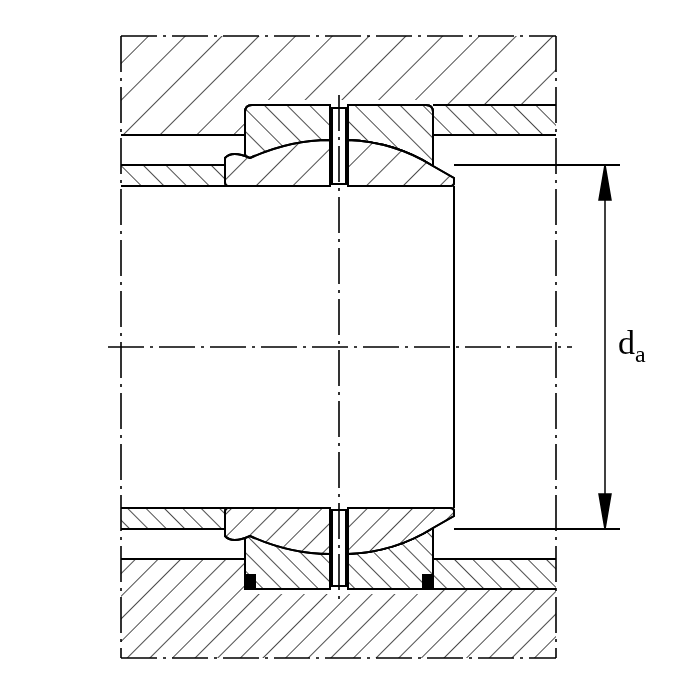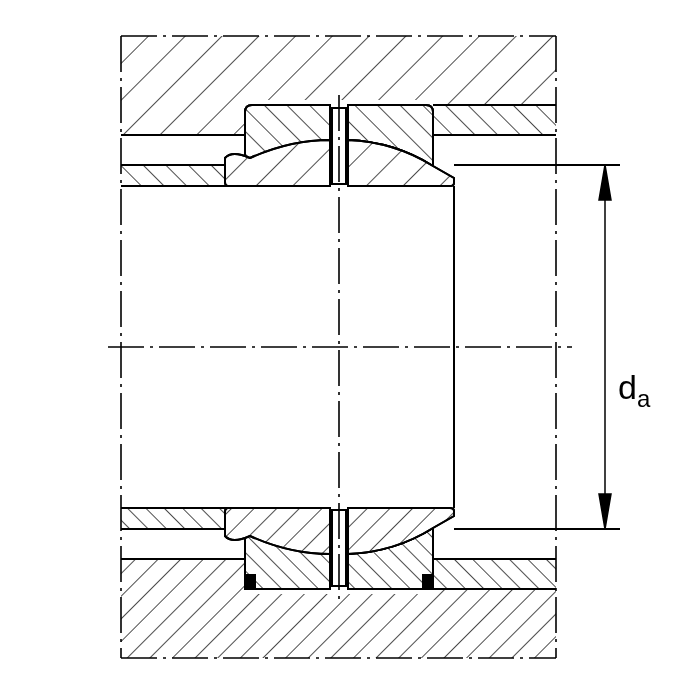--- a/index.html
+++ b/index.html
@@ -1,18 +1,18 @@
 <!DOCTYPE html>
 <html><head>
 <meta charset="utf-8">
 <style>
 html,body{margin:0;padding:0;background:#fff;}
 .wrap{position:relative;width:700px;height:700px;overflow:hidden;background:#fff;}
 svg{position:absolute;left:0;top:0;}
-.lbl{position:absolute;left:618px;top:326px;font-family:Liberation Sans, sans-serif;font-size:34px;color:#000;line-height:1;margin-top:44px;}
+.lbl{position:absolute;left:618px;top:326px;font-family:Liberation Serif, serif;font-size:34px;color:#000;line-height:1;}
 .lbl sub{font-size:24px;vertical-align:-8px;}
 </style>
 </head>
 <body>
 
 <div class="wrap">
 <svg width="700" height="700" viewBox="0 0 700 700">
   <defs>
     <pattern id="hA" patternUnits="userSpaceOnUse" width="26" height="26" patternTransform="rotate(45)">
       <line x1="0" y1="0" x2="0" y2="26" stroke="#000" stroke-width="1.4"></line>

